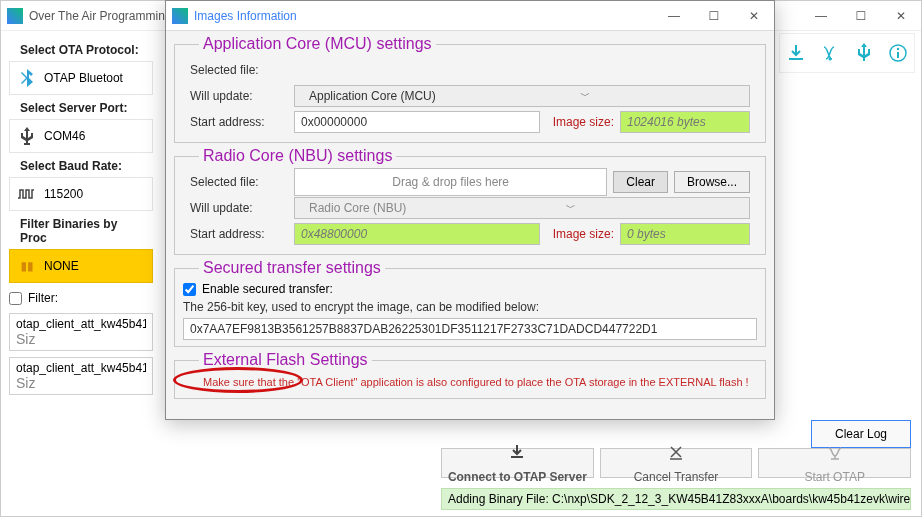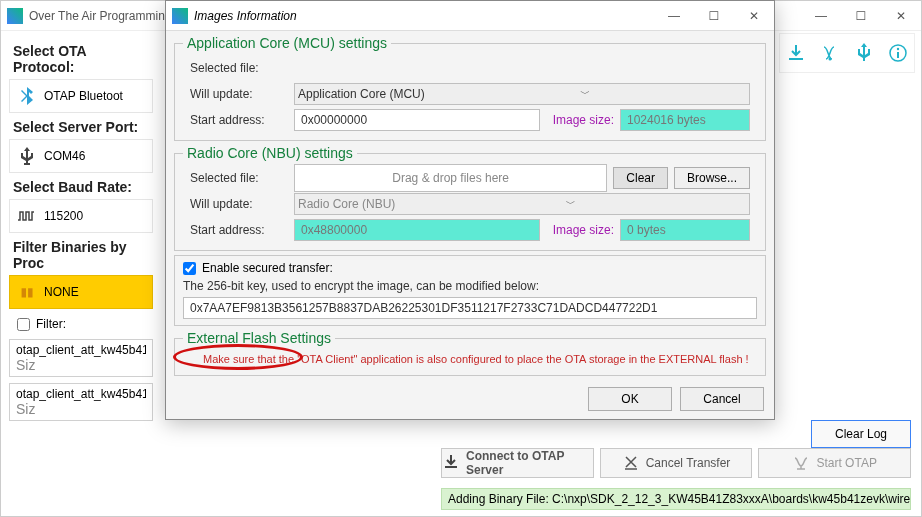--- a/index.html
+++ b/index.html
@@ -7,62 +7,62 @@
 
   .main-window { position: absolute; top: 0; left: 0; width: 922px; height: 517px; border: 1px solid #ccc; background: #fff; }
   .main-titlebar { height: 30px; display: flex; align-items: center; background: #fff; border-bottom: 1px solid #eee; }
   .main-titlebar .app-icon { width: 16px; height: 16px; background: linear-gradient(45deg,#3b82f6,#10b981); margin: 0 6px; }
   .main-titlebar .title { flex: 1; color: #555; }
   .win-controls { display: flex; }
   .win-btn { width: 40px; height: 30px; display: flex; align-items: center; justify-content: center; color: #555; }
 
   .main-body { display: flex; height: calc(100% - 30px); }
   .side-col { width: 160px; padding: 6px 8px; background: #fff; }
-  .side-label { font-weight: 600; color: #222; font-size: 14px; margin: 6px 4px 4px; }
+  .side-label { font-weight: 600; color: #222; font-size: 12px; margin: 6px 11px 4px; }
   .side-btn { display: flex; align-items: center; height: 34px; border: 1px solid #e5e5e5; background: #fff; padding: 0 8px; }
   .side-btn .icon-box { width: 18px; height: 18px; margin-right: 8px; display: flex; align-items: center; justify-content: center; color: #2ea1d6; }
   .side-btn.none { background: #ffcc00; border-color: #e6b800; }
-  .side-check-row { display: flex; align-items: center; margin: 8px 8px; }
+  .side-check-row { display: flex; align-items: center; margin: 8px 0; }
   .side-check-row input { margin-right: 6px; }
   .listbox { border: 1px solid #d0d0d0; background: #fff; padding: 3px 6px; margin-bottom: 6px; }
   .listbox .fn { white-space: nowrap; overflow: hidden; }
   .listbox .sz { color: #888; font-size: 14px; }
 
   .right-side { flex: 1; position: relative; }
   .toolbar-icons { position: absolute; top: 2px; right: 6px; height: 40px; background: #fff; padding: 0 4px; display: flex; gap: 10px; align-items: center; border: 1px solid #eee; }
   .tool-icon { width: 24px; height: 30px; display: flex; flex-direction: column; align-items: center; justify-content: center; color: #20b2c9; font-size: 18px; }
 
   .bottom-row { position: absolute; bottom: 38px; left: 280px; right: 10px; display: flex; gap: 6px; }
-  .bottom-btn { height: 30px; display: flex; align-items: center; justify-content: center; gap: 6px; color: #555; border: 1px solid #c8c8c8; background: #f5f5f5; }
+  .bottom-btn { height: 30px; display: flex; align-items: center; justify-content: center; gap: 6px; color: #555; border: 1px solid #c8c8c8; background: #f5f5f5; flex-direction: column; }
   .bottom-btn.primary { flex: 1; font-weight: 600; }
   .bottom-btn.sec { flex: 1; color: #999; }
   .bottom-btn.ter { flex: 1; }
   .log-area { position: absolute; bottom: 6px; left: 280px; right: 10px; height: 22px; background: #d9f2d0; border: 1px solid #bce0b0; padding: 2px 6px; display: flex; align-items: center; overflow: hidden; }
   .clear-log-btn { position: absolute; bottom: 68px; right: 10px; height: 28px; width: 100px; display:flex; align-items:center; justify-content:center; border:1px solid #3b82f6; background:#f9f9f9; }
 
   
   .dialog { position: absolute; top: 0; left: 165px; width: 610px; height: 420px; border: 1px solid #888; background: #f4f4f4; box-shadow: 0 4px 20px rgba(0,0,0,.25); display: flex; flex-direction: column; }
   .dlg-titlebar { height: 30px; background: #fff; display: flex; align-items: center; border-bottom: 1px solid #ddd; }
   .dlg-titlebar .app-icon { width: 16px; height: 16px; background: linear-gradient(45deg,#3b82f6,#10b981); margin: 0 6px; }
   .dlg-body { flex: 1; padding: 4px 8px 0; overflow: hidden; }
 
   fieldset.group { border: 1px solid #c8c8c8; margin-bottom: 4px; padding: 3px 8px 6px; background: #f4f4f4; }
-  fieldset.group > legend { font-size: 14px; color: #15803d; padding: 0 4px; }
+  fieldset.group > legend { font-size: 16px; color: #a21caf; padding: 0 4px; margin-left: 16px; }
   .form-row { display: flex; align-items: center; height: 24px; margin: 2px 7px; }
   .form-row .lab { width: 104px; color: #333; }
   .form-row .field { flex: 1; }
   .txt-input { width: 100%; height: 22px; border: 1px solid #bfbfbf; background: #fff; padding: 0 6px; color: #333; }
-  .txt-input.ro { background: #5eead4; color: #777; }
-  .sel { width: 100%; height: 22px; border: 1px solid #bfbfbf; background: #eee; padding: 0 3px; color: #333; display:flex; align-items:center; justify-content:space-between; }
+  .txt-input.ro { background: #bef264; color: #777; font-style: italic; }
+  .sel { width: 100%; height: 22px; border: 1px solid #bfbfbf; background: #eee; padding: 0 14px; color: #333; display:flex; align-items:center; justify-content:space-between; }
   .sel::after { content: ""; }
   .chev { color:#666; font-size:10px; }
   .drop-zone { flex:1; height:28px; border:1px solid #bfbfbf; background:#fff; display:flex; align-items:center; justify-content:center; color:#888; }
   .small-btn { height:22px; padding:0 12px; border:1px solid #adadad; background:#efefef; margin-left:6px; }
   .small-btn.emph { background:#e1e1e1; }
-  .form-row .lab2 { width: 68px; text-align:right; margin:0 6px; color:#a21caf; }
+  .form-row .lab2 { width: 68px; text-align:right; margin:0 6px; color:#b91c1c; }
   .form-row .field2 { width: 130px; }
   .hint { color:#c62828; font-size:11px; margin:4px 0 4px 20px; }
   .chk-row { display:flex; align-items:center; margin:2px 0; }
   .chk-row input { margin-right: 6px; }
   .dlg-footer { height: 40px; display:flex; align-items:center; justify-content:flex-end; gap:8px; padding:0 10px; }
   .dlg-btn { height:24px; width:84px; border:1px solid #adadad; background:#efefef; }
 
   
   .red-highlight { position:absolute; border:3px solid #d01010; border-radius: 50%; width: 130px; height: 26px; pointer-events:none; }
 </style>
@@ -195,21 +195,21 @@
         <span style="white-space:nowrap;">Adding Binary File: C:\nxp\SDK_2_12_3_KW45B41Z83xxxA\boards\kw45b41zevk\wireless_examples\bluetooth\otac_att\freertos\iar\Debug\otap_clien</span>
 
       </div>
     </div>
   </div>
 </div>
 
 <div class="dialog">
   <div class="dlg-titlebar">
     <div class="app-icon"></div>
-    <div class="title" style="flex:1;color:#000000;font-style:italic;">Images Information</div>
+    <div class="title" style="flex:1;color:#3b82f6;">Images Information</div>
     <div class="win-controls">
       <div class="win-btn">—</div>
       <div class="win-btn">☐</div>
       <div class="win-btn">✕</div>
     </div>
   </div>
 
   <div class="dlg-body">
 
     <fieldset class="group">
@@ -255,32 +255,29 @@
       </div>
       <div class="form-row">
         <div class="lab">Start address:</div>
         <div class="field" style="flex:1"><input class="txt-input ro" readonly="" value="0x48800000" style=""></div>
         <div class="lab2">Image size:</div>
         <div class="field2"><input class="txt-input ro" readonly="" value="0 bytes" style=""></div>
       </div>
     </fieldset>
 
     <fieldset class="group">
+      <legend>Secured transfer settings</legend>
       <div class="chk-row">
         <input type="checkbox" checked="" style="">
         <span>Enable secured transfer:</span>
       </div>
       <div style="margin:4px 0;color:#333">The 256-bit key, used to encrypt the image, can be modified below:</div>
       <input class="txt-input" style="width: 100%;" value="0x7AA7EF9813B3561257B8837DAB26225301DF3511217F2733C71DADCD447722D1">
     </fieldset>
 
     <fieldset class="group" style="position:relative">
       <legend>External Flash Settings</legend>
       <div class="hint">Make sure that the "OTA Client" application is also configured to place the OTA storage in the EXTERNAL flash !</div>
       <div class="red-highlight" style="top:-2px;left:-2px;"></div>
     </fieldset>
   </div>
 
-  <div class="dlg-footer">
-    <button class="dlg-btn"><span>OK</span></button>
-    <button class="dlg-btn"><span>Cancel</span></button>
-  </div>
 </div>
 
 </body></html>

